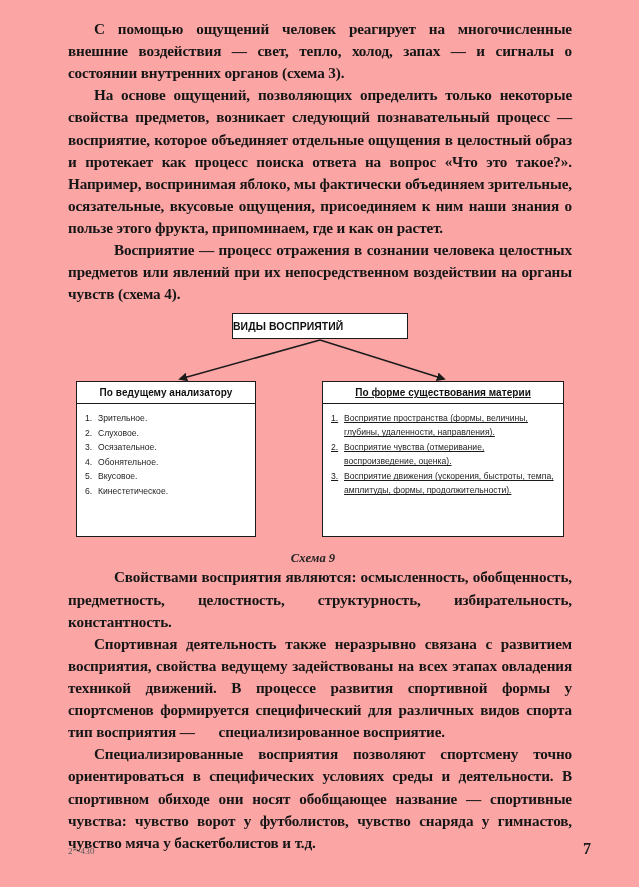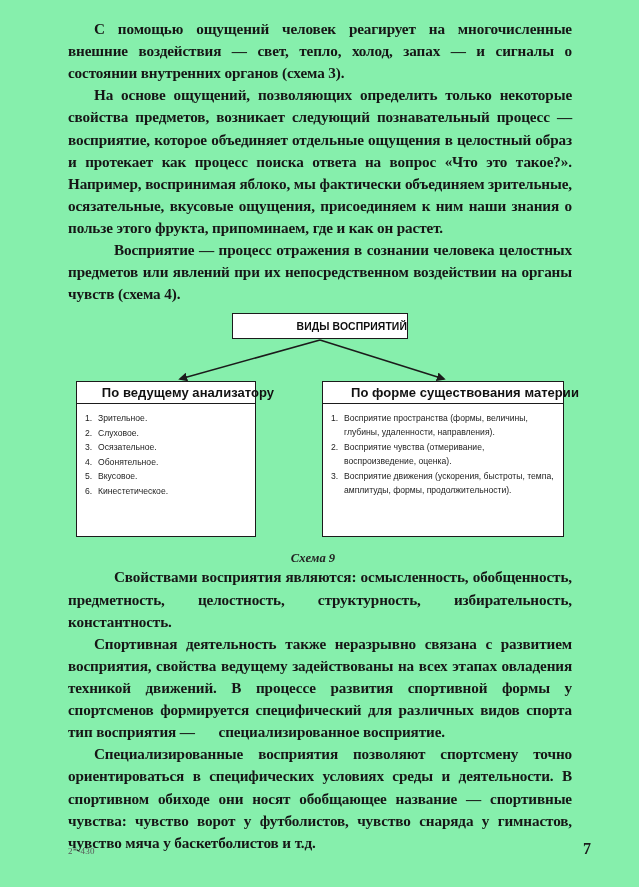--- a/index.html
+++ b/index.html
@@ -14,21 +14,21 @@
     font-family: "Liberation Serif", "DejaVu Serif", serif;
     color: #1a1a1a;
     overflow: hidden;
   }
 
   .page {
     position: absolute;
     left: 0; top: 0;
     width: 639px;
     height: 887px;
-    background: #86efac;
+    background: #fca5a5;
   }
 
   .content {
     position: absolute;
     left: 68px;
     top: 18px;
     width: 504px;
   }
 
   p.para {
@@ -70,21 +70,21 @@
     font-family: "Liberation Sans", "DejaVu Sans", sans-serif;
   }
 
   .node-title {
     left: 164px;
     top: 0px;
     width: 176px;
     height: 26px;
     display: flex;
     align-items: center;
-    justify-content: flex-end;
+    justify-content: flex-start;
   }
   .node-title .cap {
     font-size: 10.4px;
     font-weight: 800;
     letter-spacing: 0.1px;
     color: #0f0f0f;
     text-transform: uppercase;
   }
 
   .node-branch {
@@ -95,37 +95,37 @@
     left: 8px;
     top: 68px;
     width: 180px;
     height: 156px;
   }
   .branch-right {
     left: 254px;
     top: 68px;
     width: 242px;
     height: 156px;
+    text-decoration: underline;
   }
 
   .branch-head {
     border-bottom: 1.4px solid #1b1b1b;
     height: 21px;
     display: flex;
     align-items: center;
     justify-content: center;
     background: #ffffff;
   }
   .branch-head .cap {
-    font-size: 13px;
+    font-size: 10px;
     font-weight: 800;
     color: #111111;
     letter-spacing: 0.05px;
     white-space: nowrap;
-    padding-left: 44px;
   }
 
   .branch-body {
     padding: 8px 6px 4px 8px;
   }
 
   ol.items {
     margin: 0;
     padding: 0;
     list-style: none;

